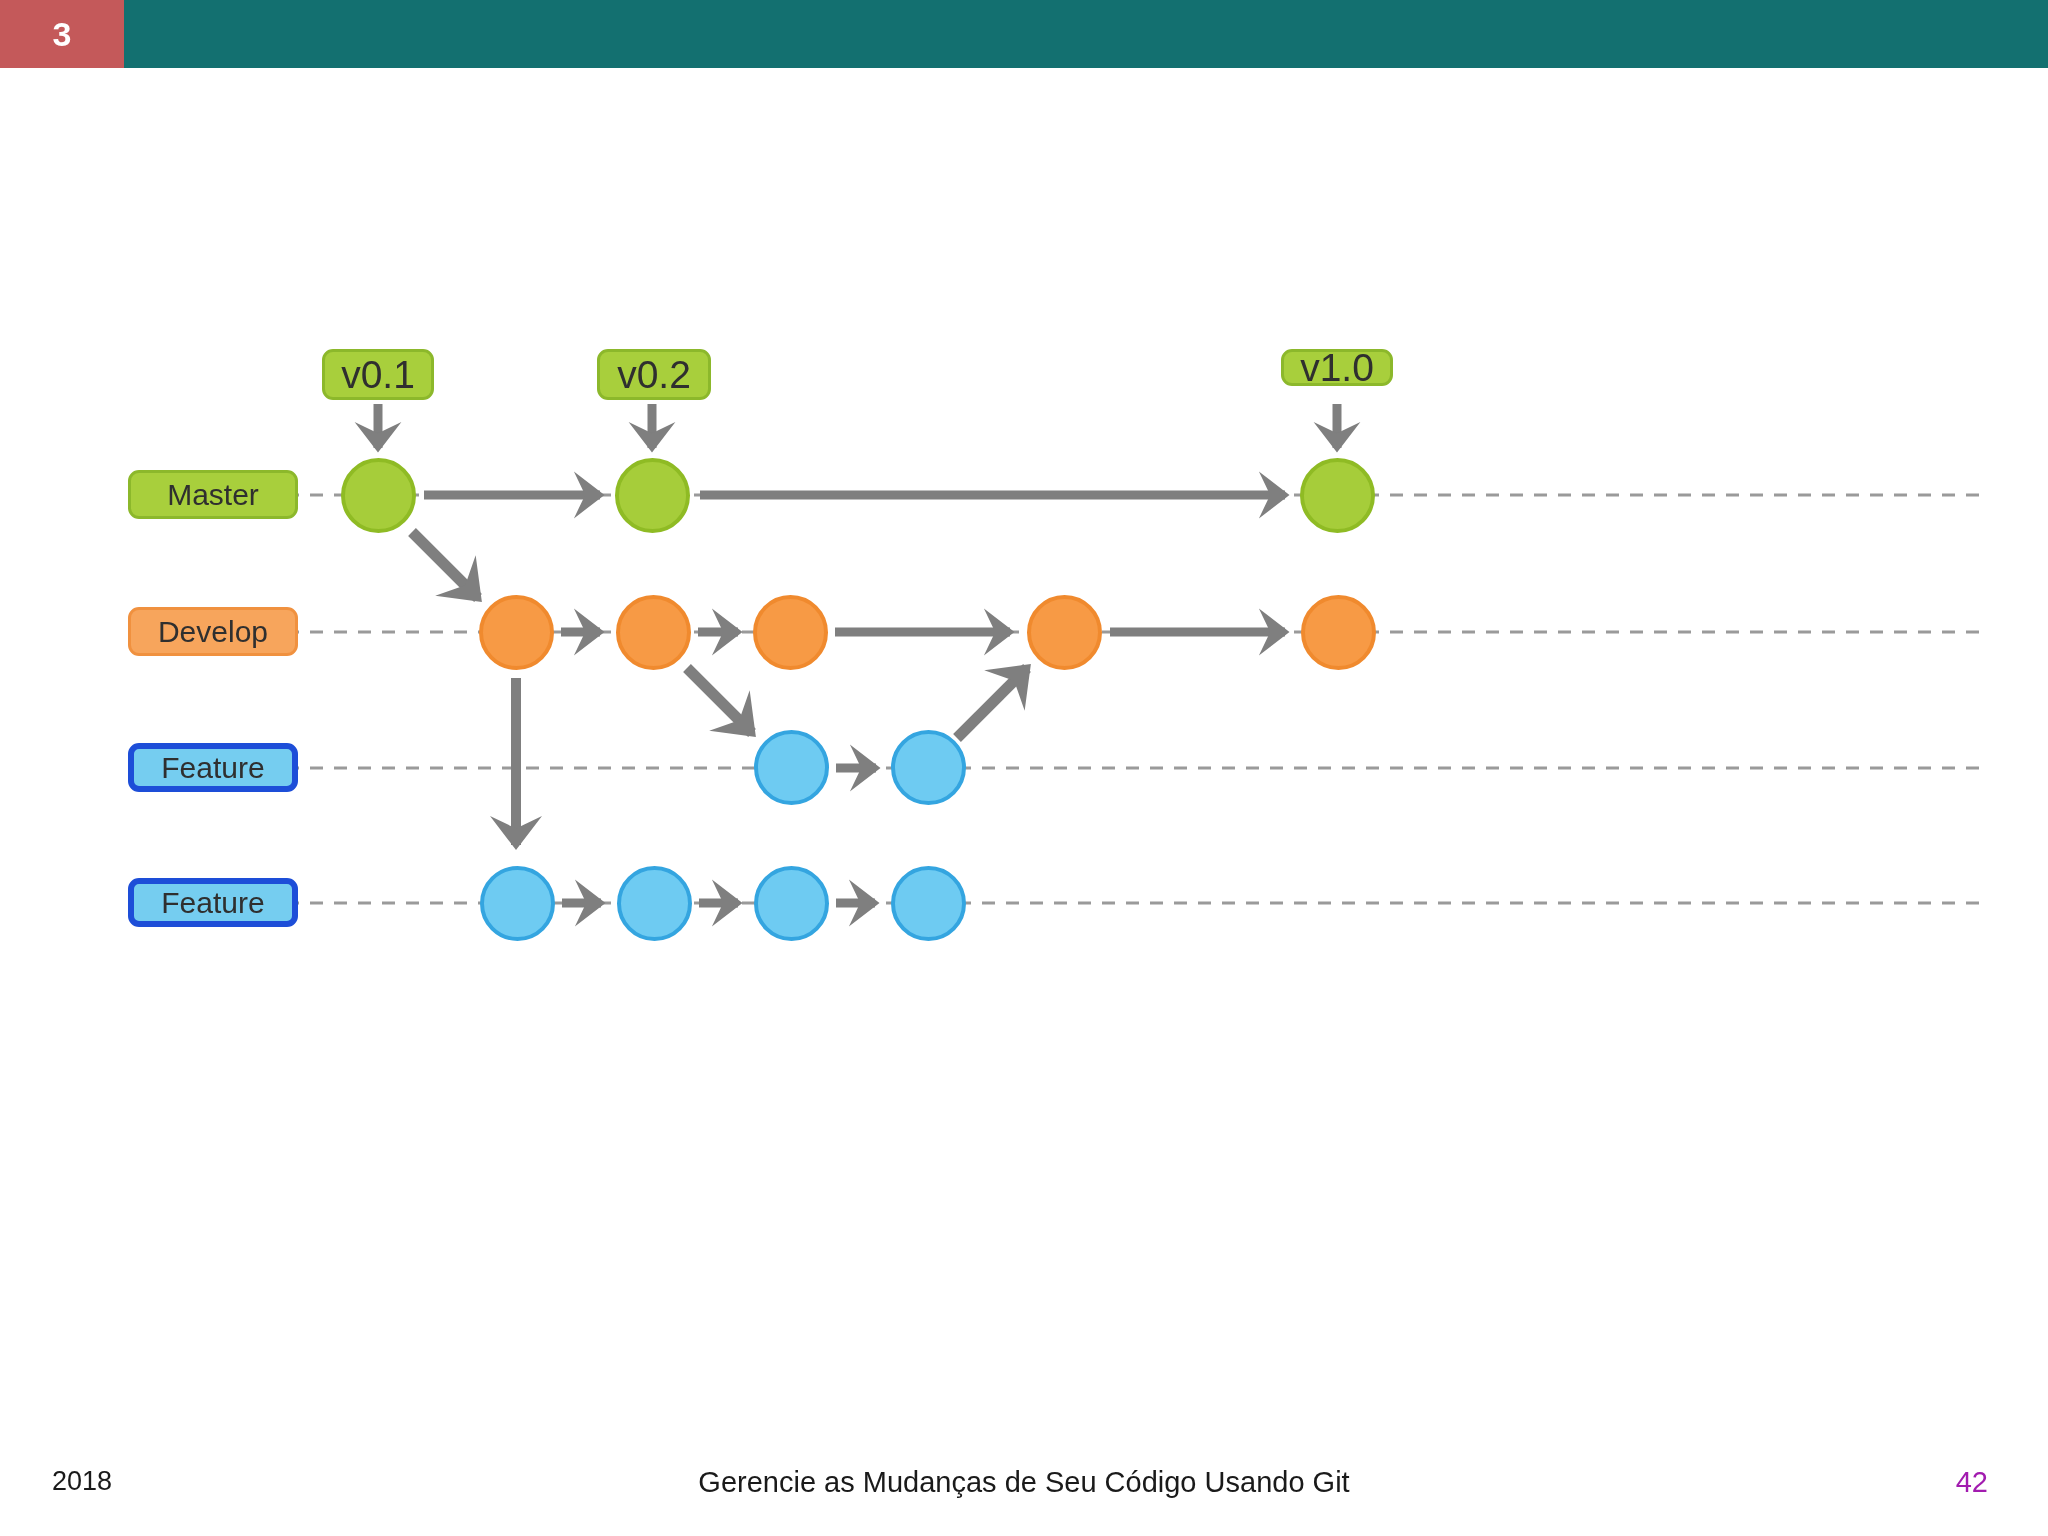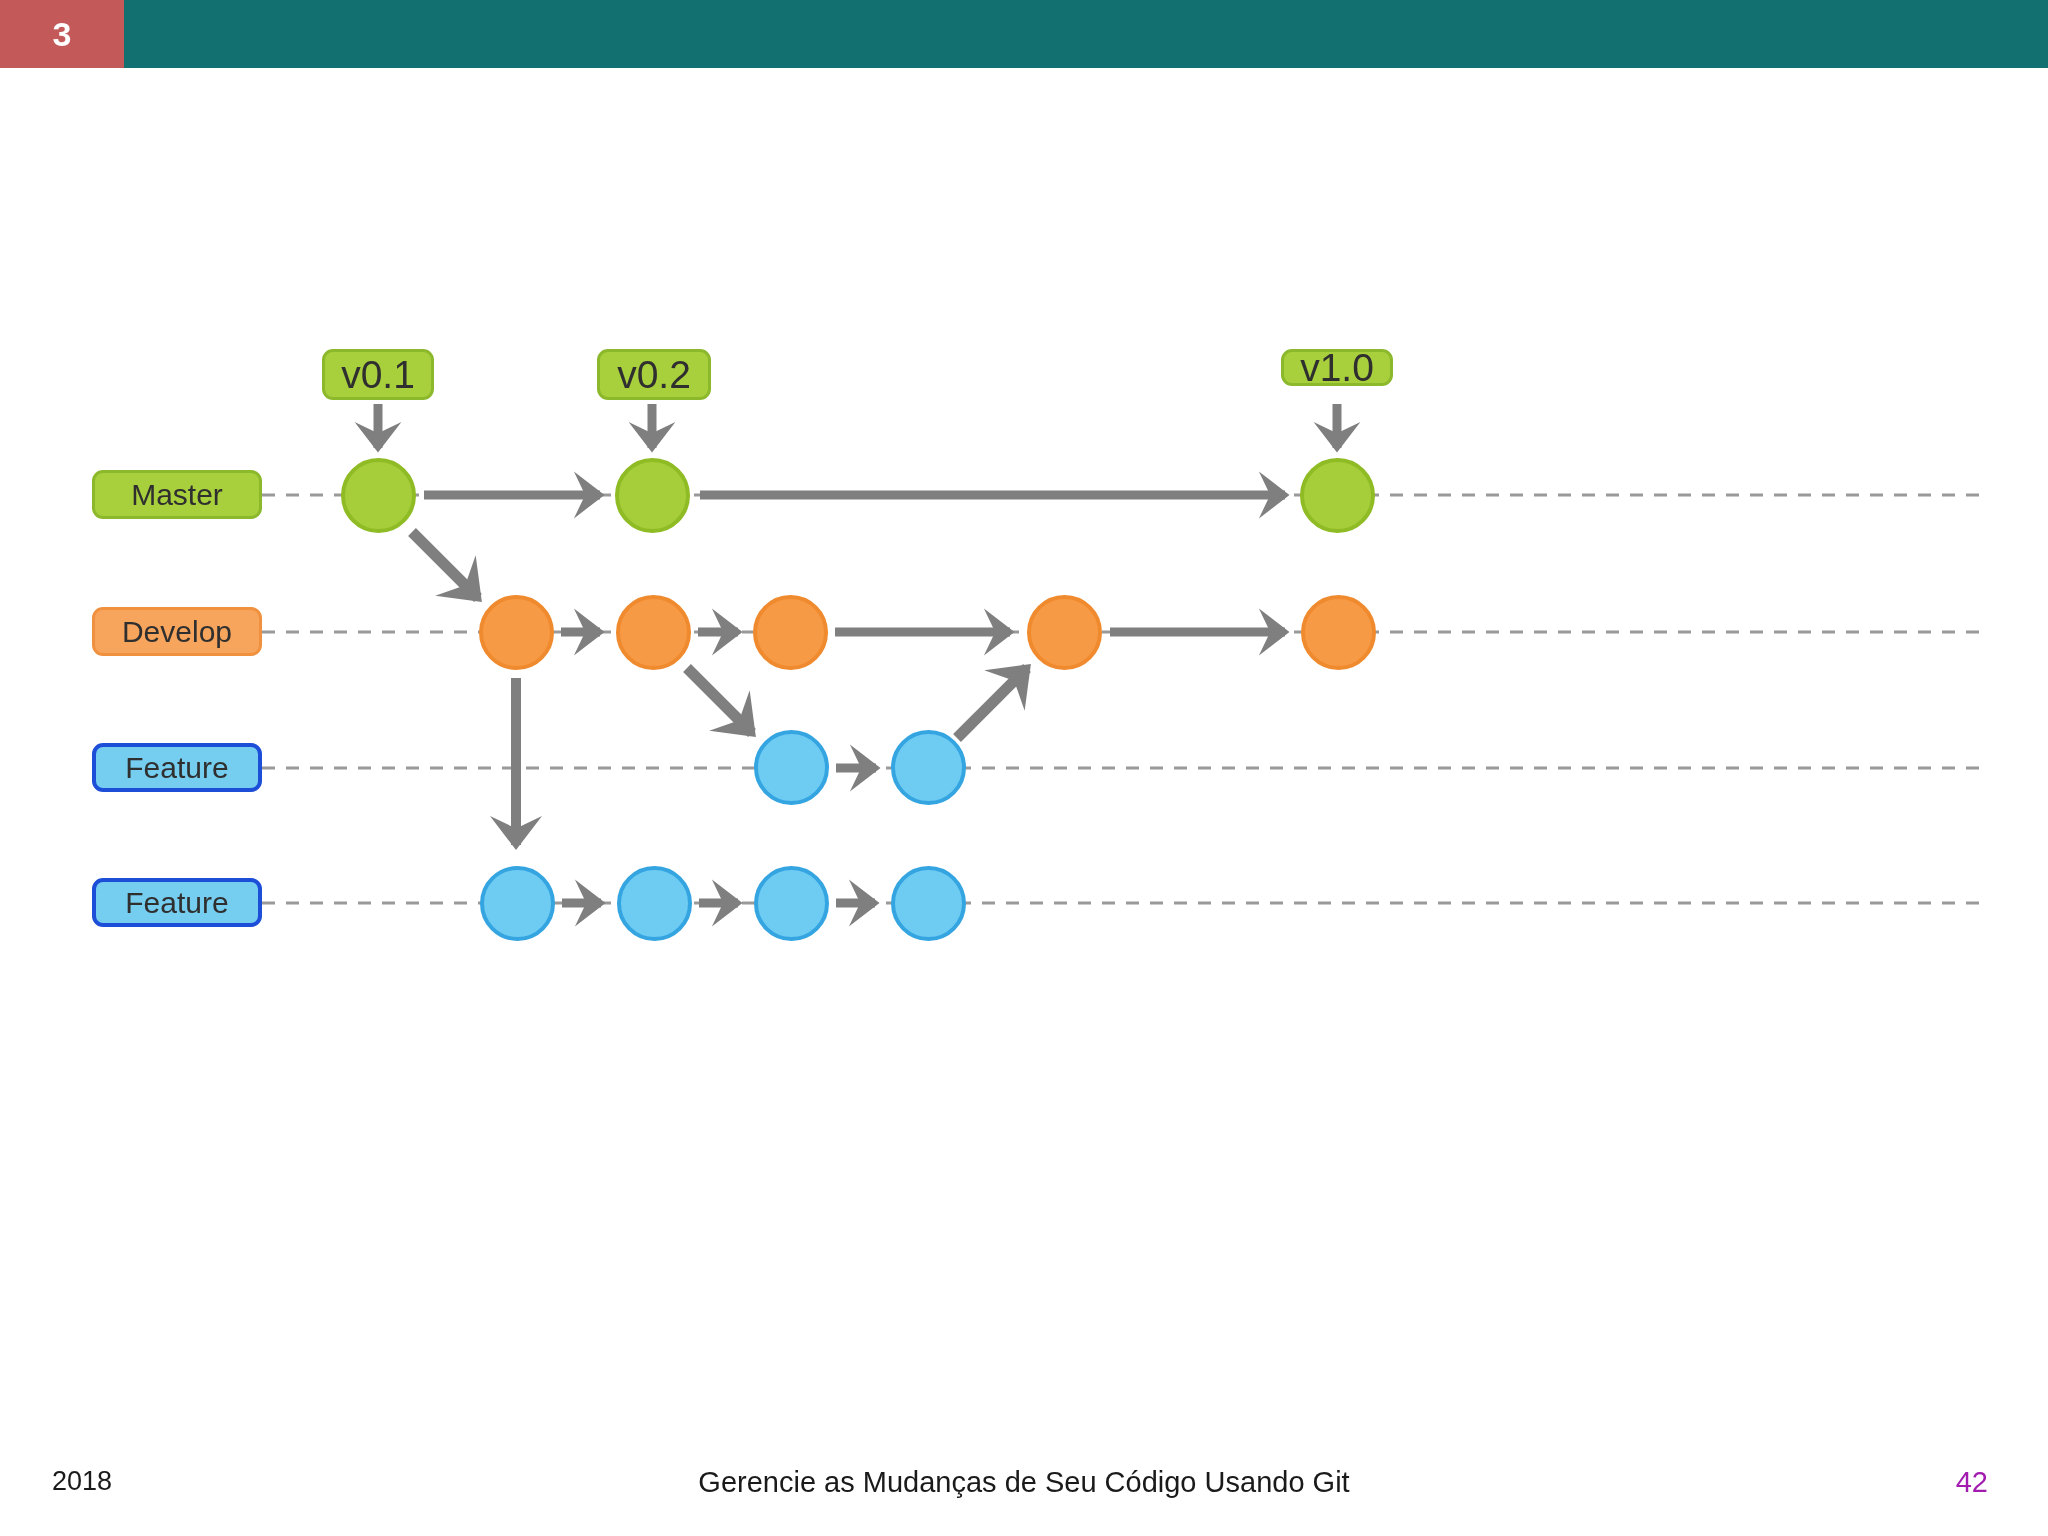--- a/index.html
+++ b/index.html
@@ -21,24 +21,24 @@
   
   .title{position:absolute;left:45px;top:103px;font-size:62px;font-weight:bold;color:#0d0d0d;
     letter-spacing:-0.5px;}
 
   
   .diagram{position:absolute;left:0;top:0;width:2048px;height:1536px;}
   .diagram svg{position:absolute;left:0;top:0;}
 
   
   .lane-label{position:absolute;display:flex;align-items:center;justify-content:center;
-    border-radius:11px;font-size:30px;color:#2f2f2f;box-sizing:border-box;}
+    border-radius:11px;font-size:30px;color:#2f2f2f;box-sizing:border-box;margin-left:36px;}
   .lane-label.green{background:#a8cf3c;border:3px solid #8cb82b;}
   .lane-label.orange{background:#f7a55c;border:3px solid #f0913f;}
-  .lane-label.blue{background:#75cdf0;border:4px solid #1d4ed8;}
+  .lane-label.blue{background:#75cdf0;border:6px solid #1d4ed8;}
 
   
   .tag{position:absolute;display:flex;align-items:center;justify-content:center;
     border-radius:11px;font-size:39px;color:#2f2f2f;box-sizing:border-box;
     background:#a8cf3c;border:3px solid #8cb82b;}
 
   
   .node{position:absolute;border-radius:50%;box-sizing:border-box;}
   .node.green{background:#a6cd3a;border:4px solid #8fbb24;}
   .node.orange{background:#f79a45;border:4px solid #f08a2e;}

